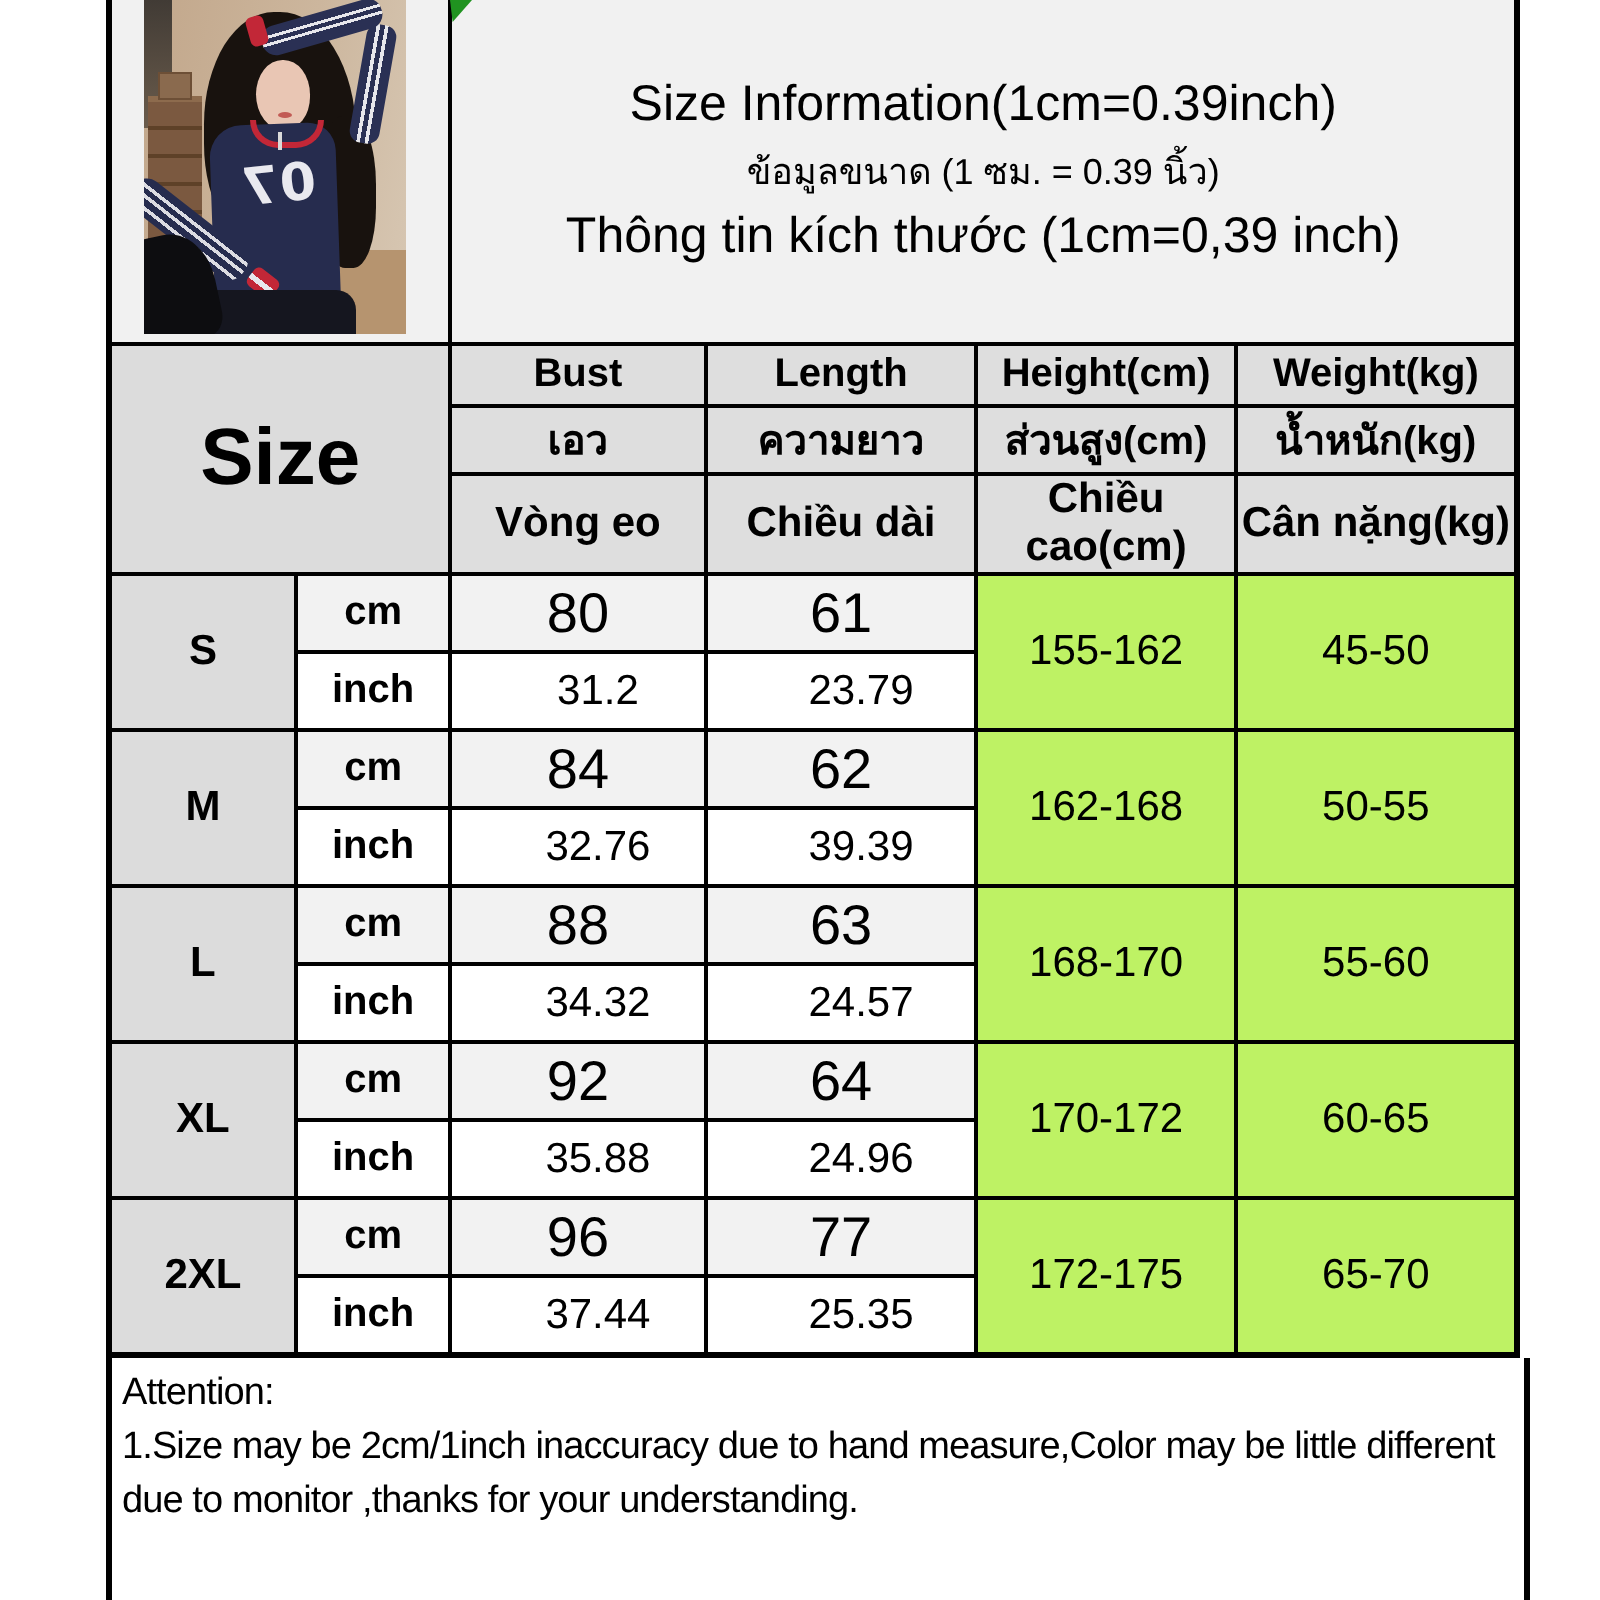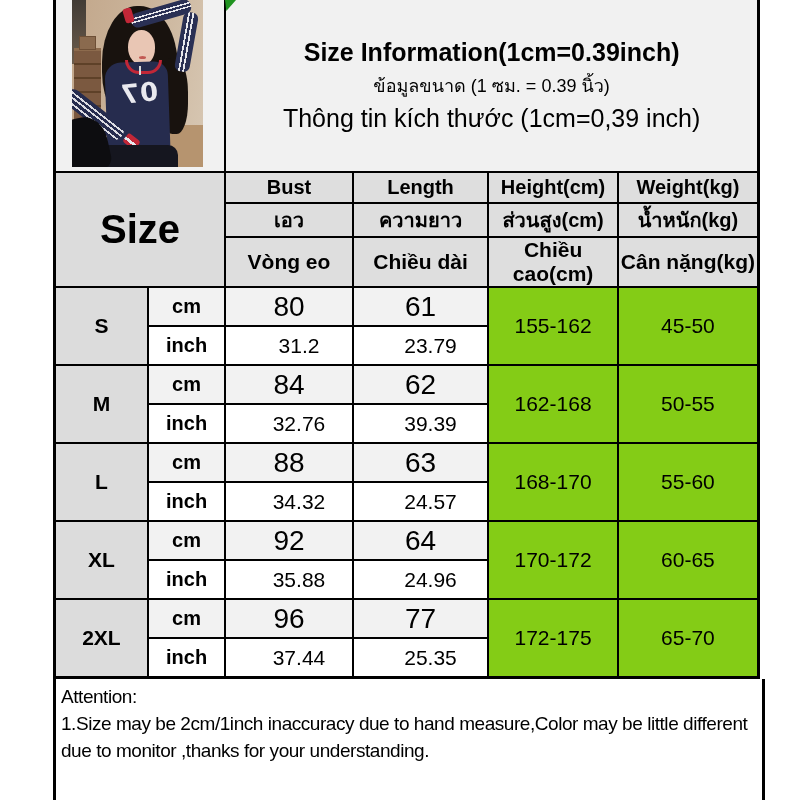--- a/index.html
+++ b/index.html
@@ -10,36 +10,36 @@
   }
   .sheet{position:absolute;left:53px;top:0;width:707px;}
   table{border-collapse:collapse;table-layout:fixed;width:707px;border:3px solid #000;border-top:0;}
   td{border:2px solid #000;text-align:center;vertical-align:middle;padding:0;overflow:hidden;}
   .r-top td{border-top:0;}
   
   .c1{width:93px;} .c2{width:77px;} .c3{width:127px;} .c4{width:135px;} .c5{width:129px;} .c6{width:140px;}
   
   .photo-cell{height:171px;background:#f1f1f1;vertical-align:top;}
   .title-cell{background:#f1f1f1;}
-  .title-cell .t1{font-weight:bold;font-size:25px;margin:2px 0;text-align:center;}
+  .title-cell .t1{font-weight:normal;font-size:25px;margin:2px 0;text-align:center;}
   .title-cell .t2{font-weight:normal;font-size:18px;margin:4px 0;}
   .title-cell .t3{font-weight:normal;font-size:25px;margin:2px 0;}
   
   .size-head{background:#dcdcdc;font-weight:bold;font-size:40px;}
   .hd{background:#dedede;font-weight:bold;font-size:20px;height:29px;}
   .hd-vi{font-size:21px;}
   
   .row-cm td{height:37px;}
   .row-inch td{height:37px;}
   .c-sizelbl{background:#dcdcdc;font-weight:bold;font-size:21px;}
   .u-cm{background:#f2f2f2;font-weight:bold;font-size:20px;}
   .u-inch{background:#ffffff;font-weight:bold;font-size:20px;}
   .v-cm{background:#f2f2f2;font-size:28px;}
   .v-inch{background:#ffffff;font-size:21px;padding-left:20px;}
-  .c-merge{background:#84cc16;font-size:21px;margin-left:44px;}
+  .c-merge{background:#bef264;font-size:21px;margin-left:44px;}
   
   .attention{
     width:701px;height:152px;border:3px solid #000;border-top:0;background:#fff;
     padding:4px 0 0 5px;box-sizing:content-box;overflow:hidden;
   }
   .attention div{font-size:19px;letter-spacing:-0.45px;line-height:27px;white-space:nowrap;}
   
   .green-mark{
     position:absolute;left:172px;top:0;width:11px;height:11px;background:#209320;
     clip-path:polygon(0 0,100% 0,12% 100%);z-index:5;

